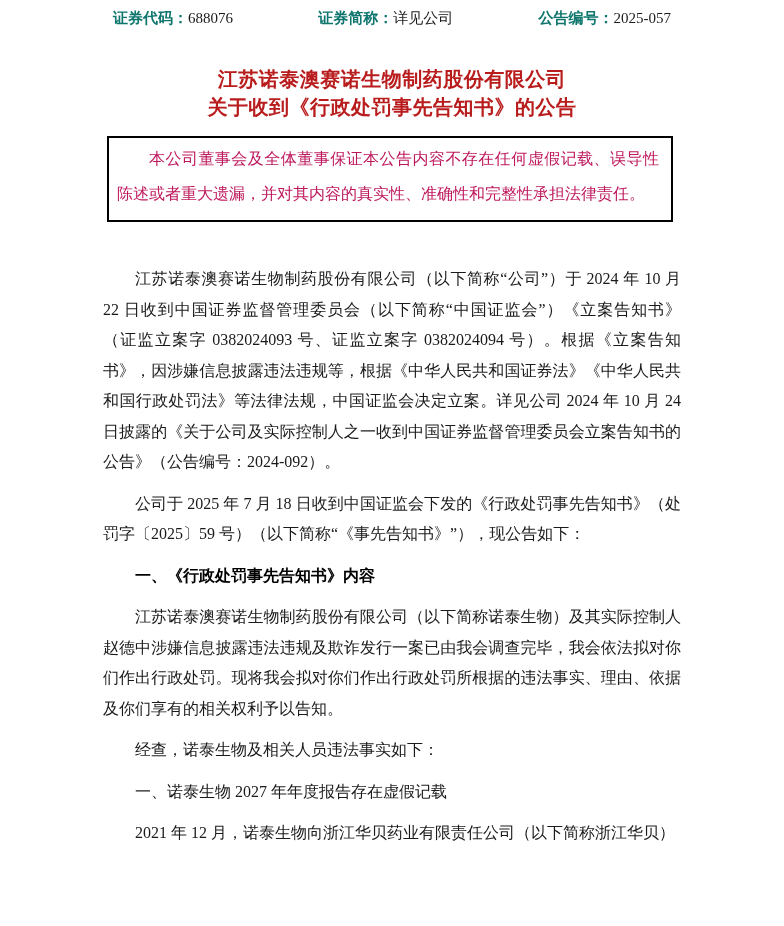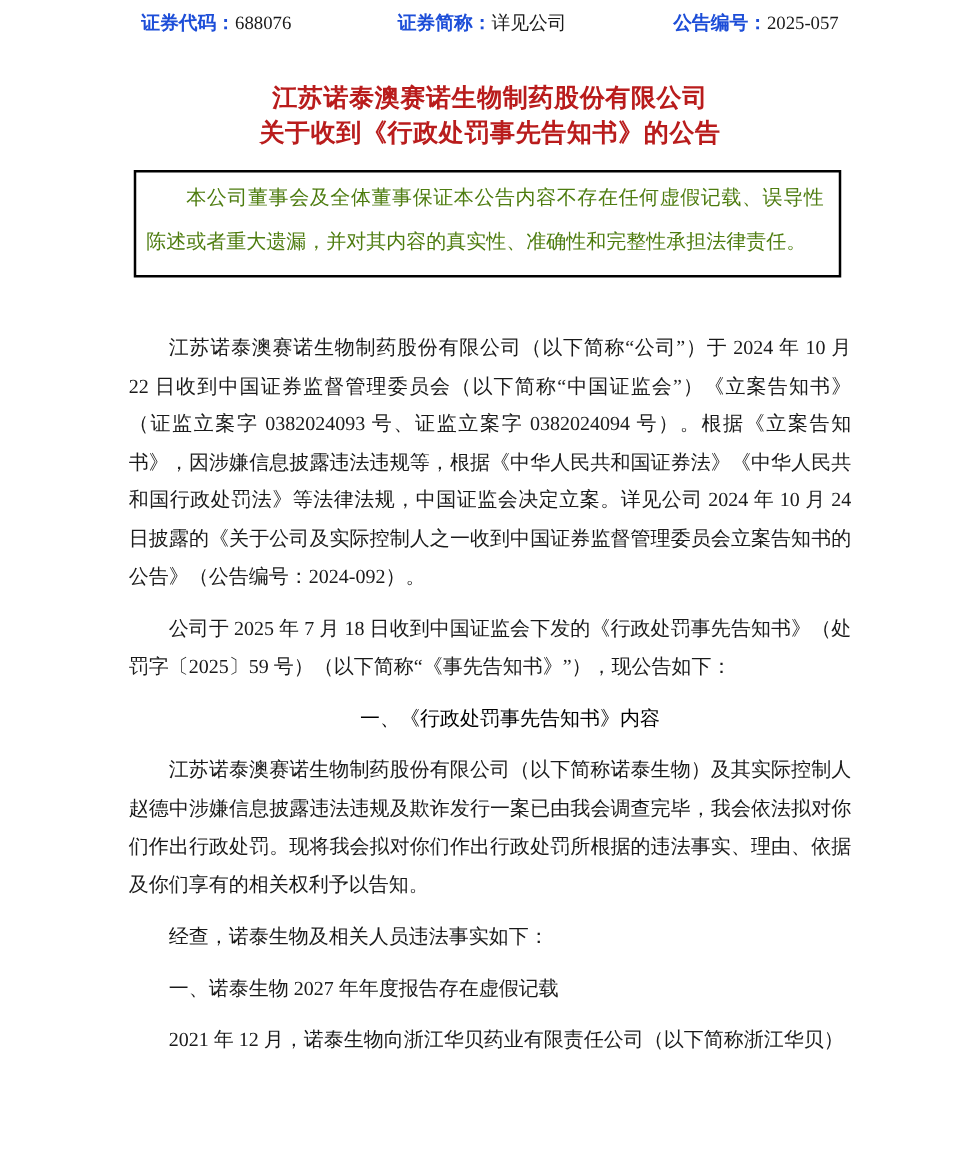--- a/index.html
+++ b/index.html
@@ -23,21 +23,21 @@
   .doc-header {
     display: flex;
     justify-content: space-between;
     align-items: baseline;
     padding: 9px 10px 0 10px;
     font-size: 15px;
     white-space: nowrap;
   }
   .hdr-label {
     font-weight: bold;
-    color: #1d4ed8;
+    color: #0f766e;
   }
   .hdr-value {
     font-weight: normal;
   }
   .title-line {
     text-align: center;
     color: #b91c1c;
     font-weight: bold;
     font-size: 20px;
     line-height: 28px;
@@ -46,34 +46,34 @@
   .title-line.first { margin-top: 37px; }
   .title-line.second { margin-top: 0; }
   .disclaimer-box {
     margin: 15px 8px 0 4px;
     border: 2px solid #000000;
     padding: 3px 12px 9px 8px;
     font-size: 16px;
     line-height: 35px;
     text-align: justify;
     text-indent: 2em;
-    color: #4d7c0f;
+    color: #be185d;
   }
   .para {
     font-size: 16px;
     line-height: 30.5px;
     text-align: justify;
     text-indent: 2em;
     margin: 11px 0 0 0;
   }
   .para.first-after-box { margin-top: 42px; }
   .para.bold-heading {
-    font-weight: normal;
+    font-weight: bold;
     color: #000000;
-    text-align: center;
+    text-align: left;
   }
 </style>
 </head>
 <body>
 
 <div class="page">
   <div class="doc">
 
     <div class="doc-header">
       <span>

